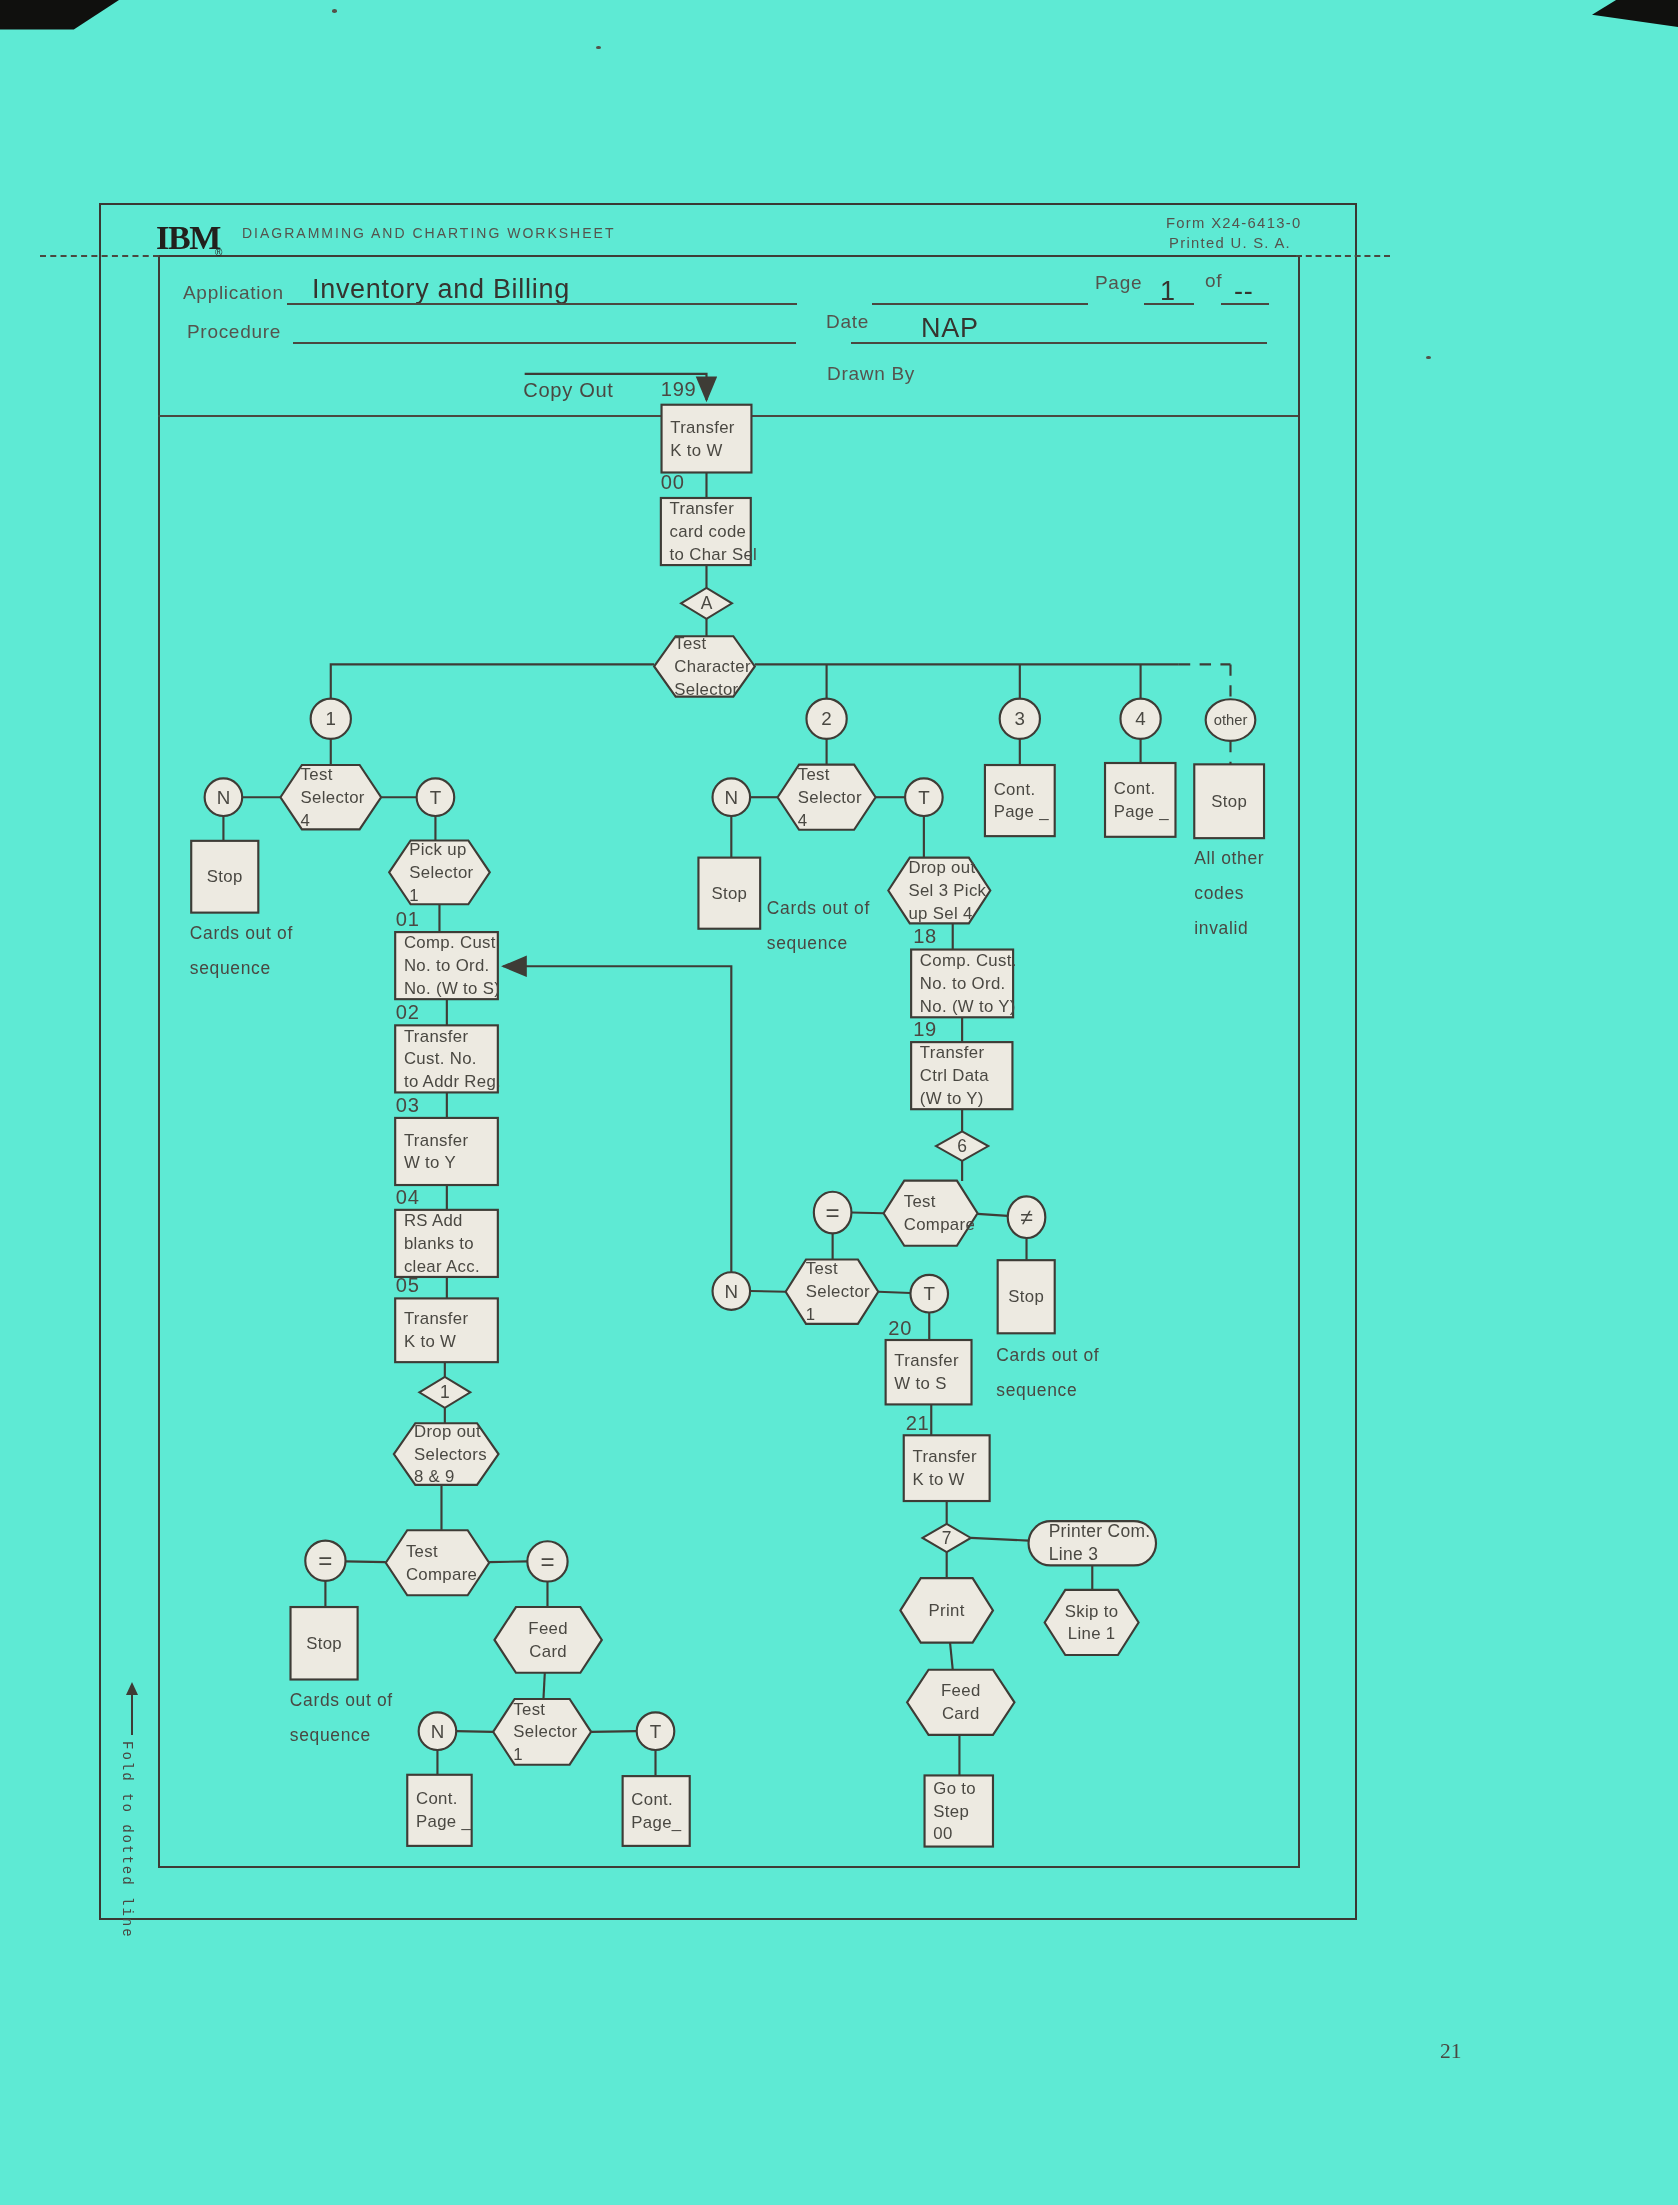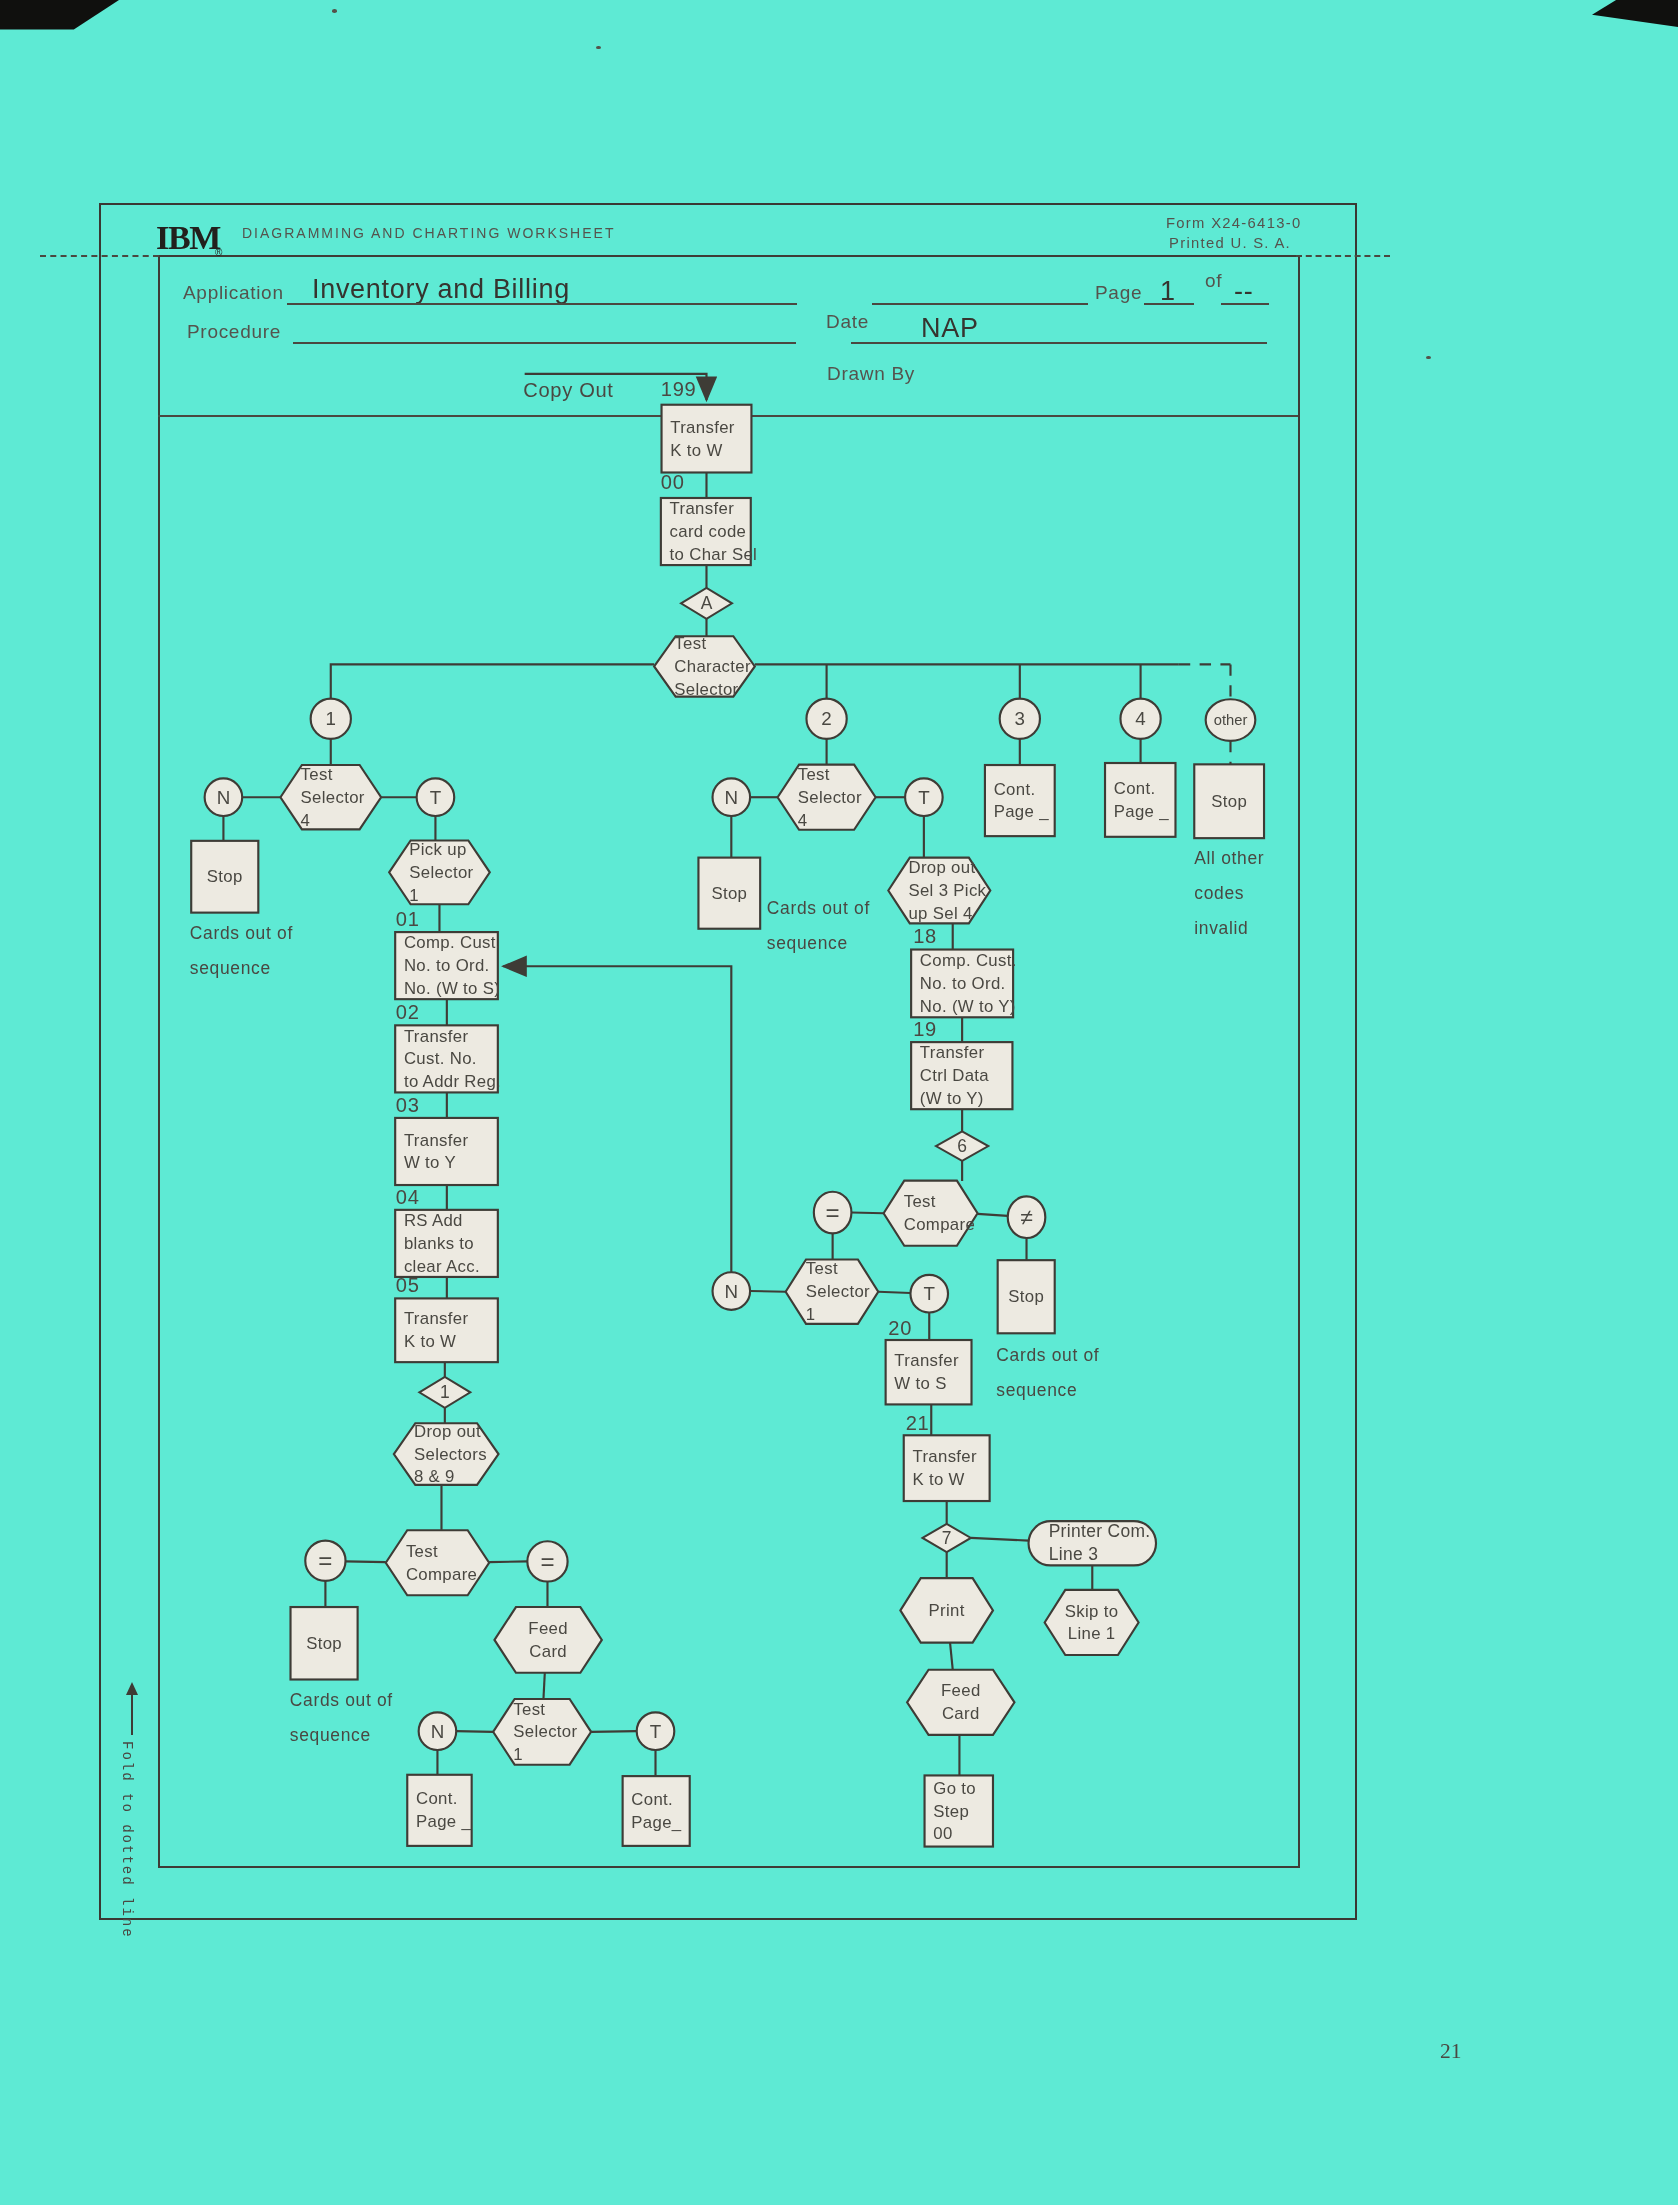--- a/index.html
+++ b/index.html
@@ -53,21 +53,21 @@
   <div id="ibm-reg" class="abs">®</div>
   <div id="worksheet-title" class="abs">DIAGRAMMING AND CHARTING WORKSHEET</div>
   <div class="abs formtxt" style="left:1166px;top:215px;">Form X24-6413-0</div>
   <div class="abs formtxt" style="left:1169px;top:235px;">Printed U. S. A.</div>
 
   <div class="abs fieldlbl" style="left:183px;top:282px;">Application</div>
   <div class="abs fieldval" style="left:312px;top:274px;">Inventory and Billing</div>
   <div class="rule" style="left:287px;top:303px;width:510px;"></div>
   <div class="abs fieldlbl" style="left:826px;top:282px;margin-top:29px;">Date</div>
   <div class="rule" style="left:872px;top:303px;width:216px;"></div>
-  <div class="abs fieldlbl" style="left:1095px;top:282px;">Page</div>
+  <div class="abs fieldlbl" style="left:1095px;top:272px;">Page</div>
   <div class="abs fieldval" style="left:1160px;top:276px;">1</div>
   <div class="rule" style="left:1144px;top:303px;width:50px;"></div>
   <div class="abs fieldlbl" style="left:1205px;top:270px;">of</div>
   <div class="abs fieldval" style="left:1234px;top:276px;">--</div>
   <div class="rule" style="left:1221px;top:303px;width:48px;"></div>
 
   <div class="abs fieldlbl" style="left:187px;top:321px;">Procedure</div>
   <div class="rule" style="left:293px;top:342px;width:503px;"></div>
   <div class="abs fieldlbl" style="left:827px;top:321px;margin-top:42px;">Drawn By</div>
   <div class="abs fieldval" style="left:921px;top:313px;">NAP</div>

